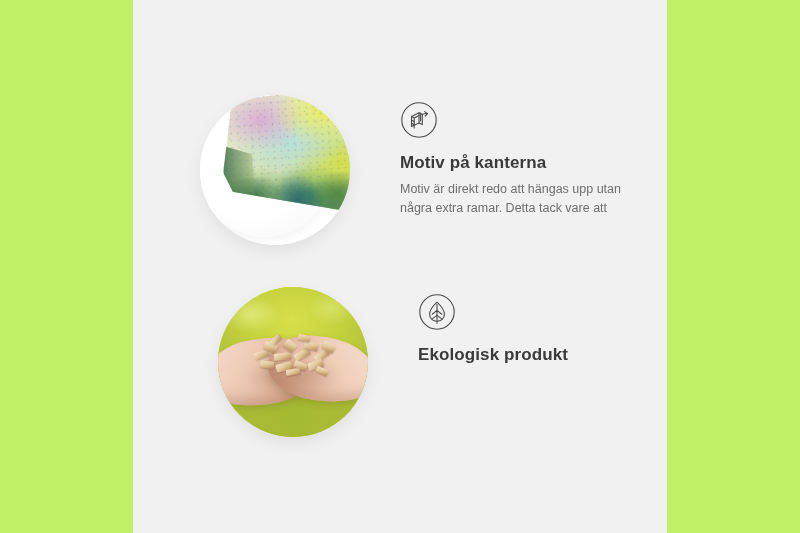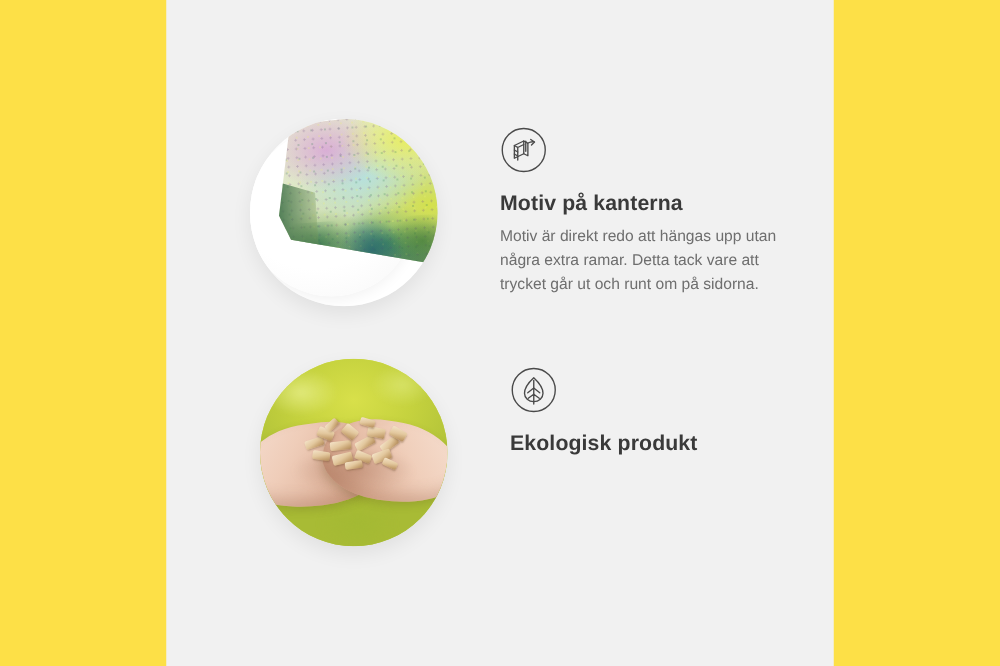--- a/index.html
+++ b/index.html
@@ -11,21 +11,21 @@
     height: 533px;
     background: #ffffff;
     font-family: "Liberation Sans", sans-serif;
     overflow: hidden;
   }
 
   .page {
     position: relative;
     width: 800px;
     height: 533px;
-    background: #fde047;
+    background: #bef264;
   }
 
   
   .content-band {
     position: absolute;
     left: 133px;
     top: 0;
     width: 534px;
     height: 533px;
     background: #f1f1f1;
@@ -264,26 +264,25 @@
           <path d="M19.0 22.0 L22.3 23.6 L22.3 13.6 L19.0 11.8"></path>
           <path d="M20.6 20.0 L20.6 12.0"></path>
           <path d="M22.0 13.6 C24.6 12.4 26.0 12.2 27.2 12.6"></path>
           <path d="M24.6 10.6 L27.6 12.6 L25.2 15.0"></path>
         </svg>
       </div>
       <h2 class="feature-title">Motiv på kanterna</h2>
       <p class="feature-desc">
         <span class="ln">Motiv är direkt redo att hängas upp utan</span>
         <span class="ln">några extra ramar. Detta tack vare att</span>
-        <span class="ln">trycket går ut och runt om på sidorna.</span>
       </p>
     </div>
   </div>
 
-  <div class="feature-row feature-row-2" style="left:141px;">
+  <div class="feature-row feature-row-2" style="left:151px;">
 
     <div class="media-wrap">
       <div class="media-circle">
         <div class="eco-scene">
           <div class="grass-blur"></div>
           <div class="hand-left"></div>
           <div class="hand-right"></div>
           <div class="palm-shadow"></div>
           <div class="chips">
             <div class="chip" style="left:4px;  top:20px; width:15px; height:7px;  transform:rotate(-18deg);"></div>

